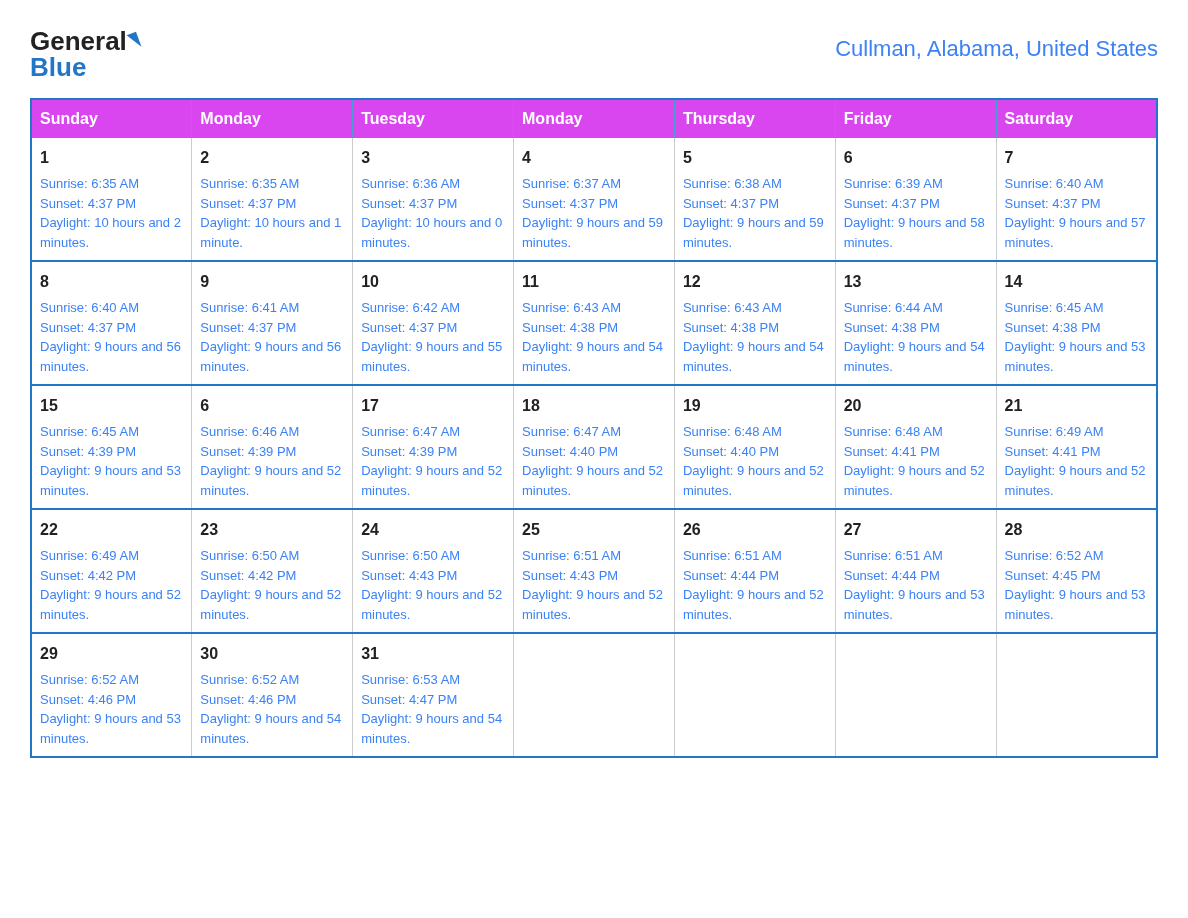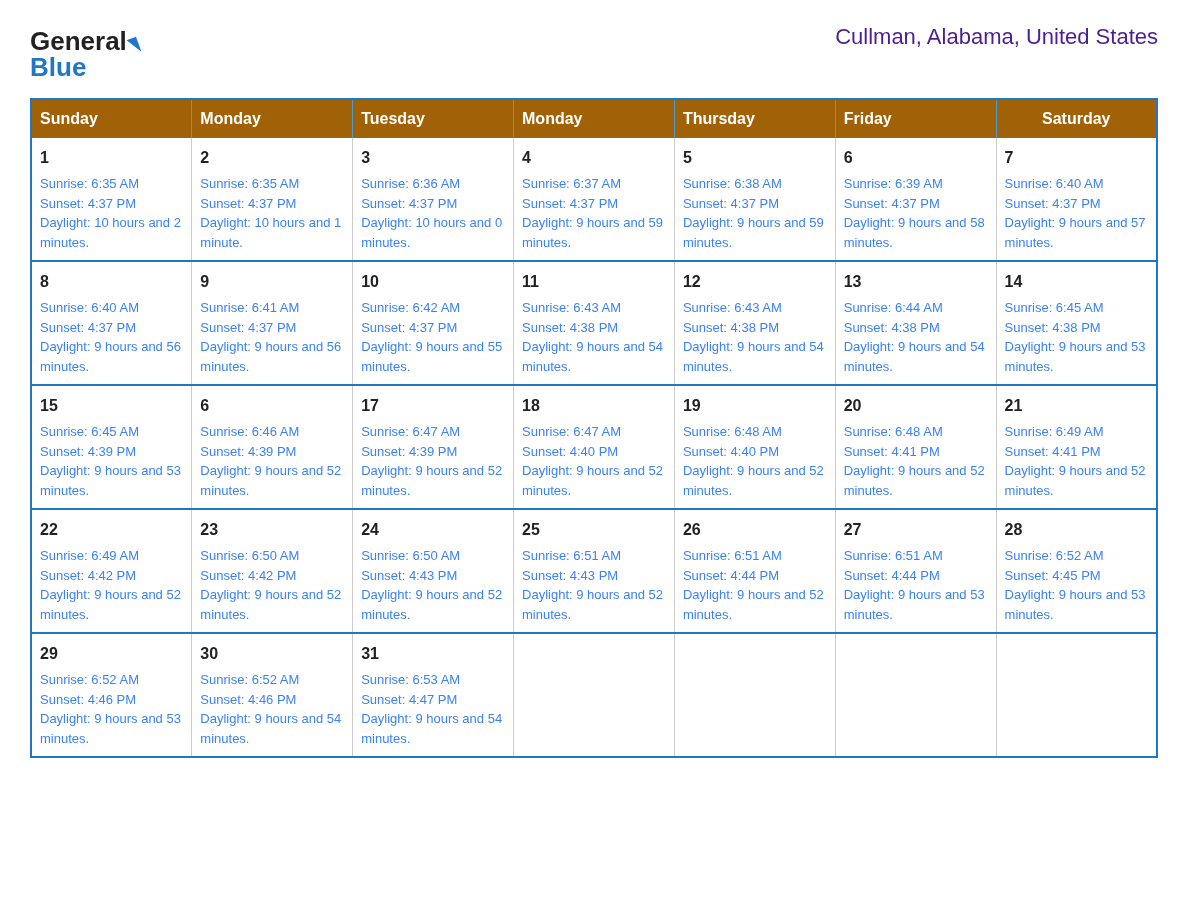--- a/index.html
+++ b/index.html
@@ -50,40 +50,39 @@
       text-align: right;
     }
     .page-title {
       font-size: 52px;
       font-weight: normal;
       color: #222;
       line-height: 1.1;
     }
     .subtitle {
       font-size: 22px;
-      color: #4c1d95;
-      margin-top: 4px;
+      color: #3b82f6;
+      margin-top: 16px;
     }
     .calendar-table {
       width: 100%;
       border-collapse: collapse;
       border: 2px solid #2176c7;
     }
     .calendar-table th {
-      background-color: #a16207;
+      background-color: #d946ef;
       color: #fff;
       font-size: 16px;
       font-weight: bold;
       padding: 10px 8px;
       text-align: left;
       border-right: 1px solid #4a9dd4;
     }
     .calendar-table th:last-child {
       border-right: none;
-      text-align: center;
     }
     .calendar-table td {
       vertical-align: top;
       padding: 8px 8px;
       border-right: 1px solid #ccc;
       border-bottom: 2px solid #2176c7;
       font-size: 13px;
       line-height: 1.5;
       width: calc(100% / 7);
       background: #fff;
@@ -105,21 +104,21 @@
     .day-info {
       color: #3b82f6;
       font-size: 13px;
     }
     .empty-cell {
       background: #fff;
     }
     .logo-row {
       display: flex;
       flex-direction: row;
-      align-items: flex-end;
+      align-items: center;
     }
   </style>
 </head>
 <body>
 
 <div class="header">
   <div class="logo">
     <div class="logo-row">
       <span class="logo-general">General</span>
       <span class="logo-triangle"></span>

